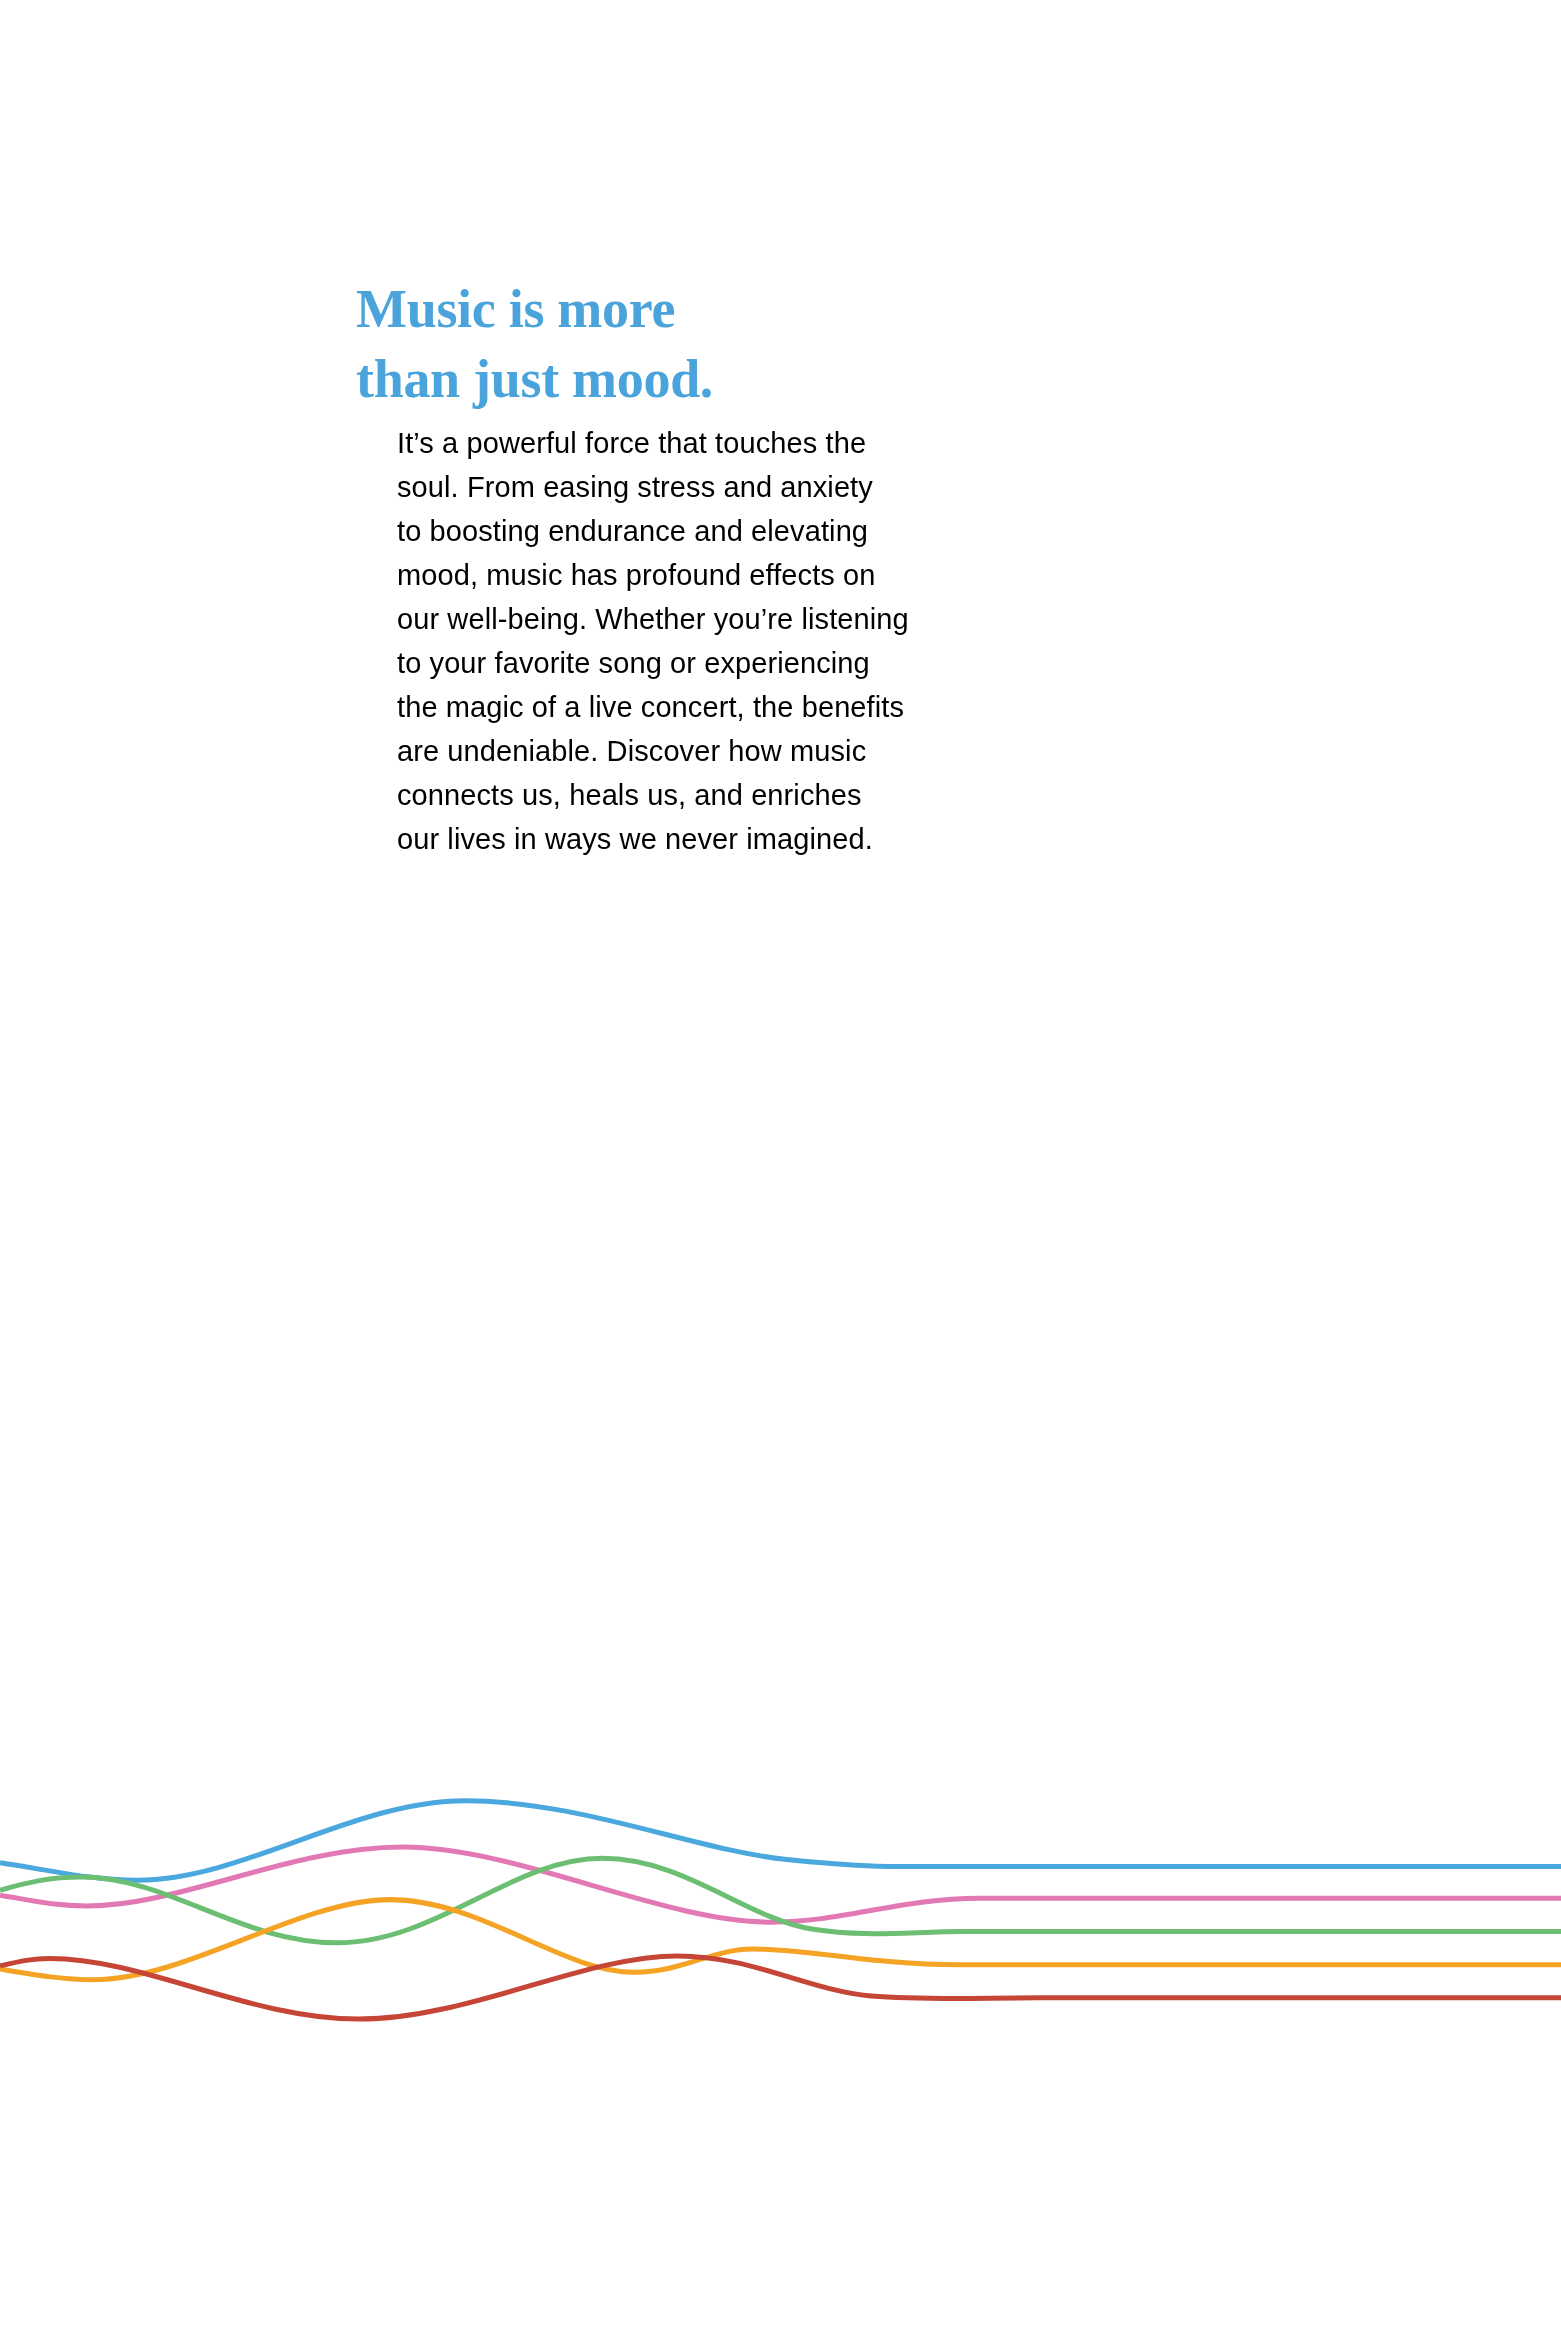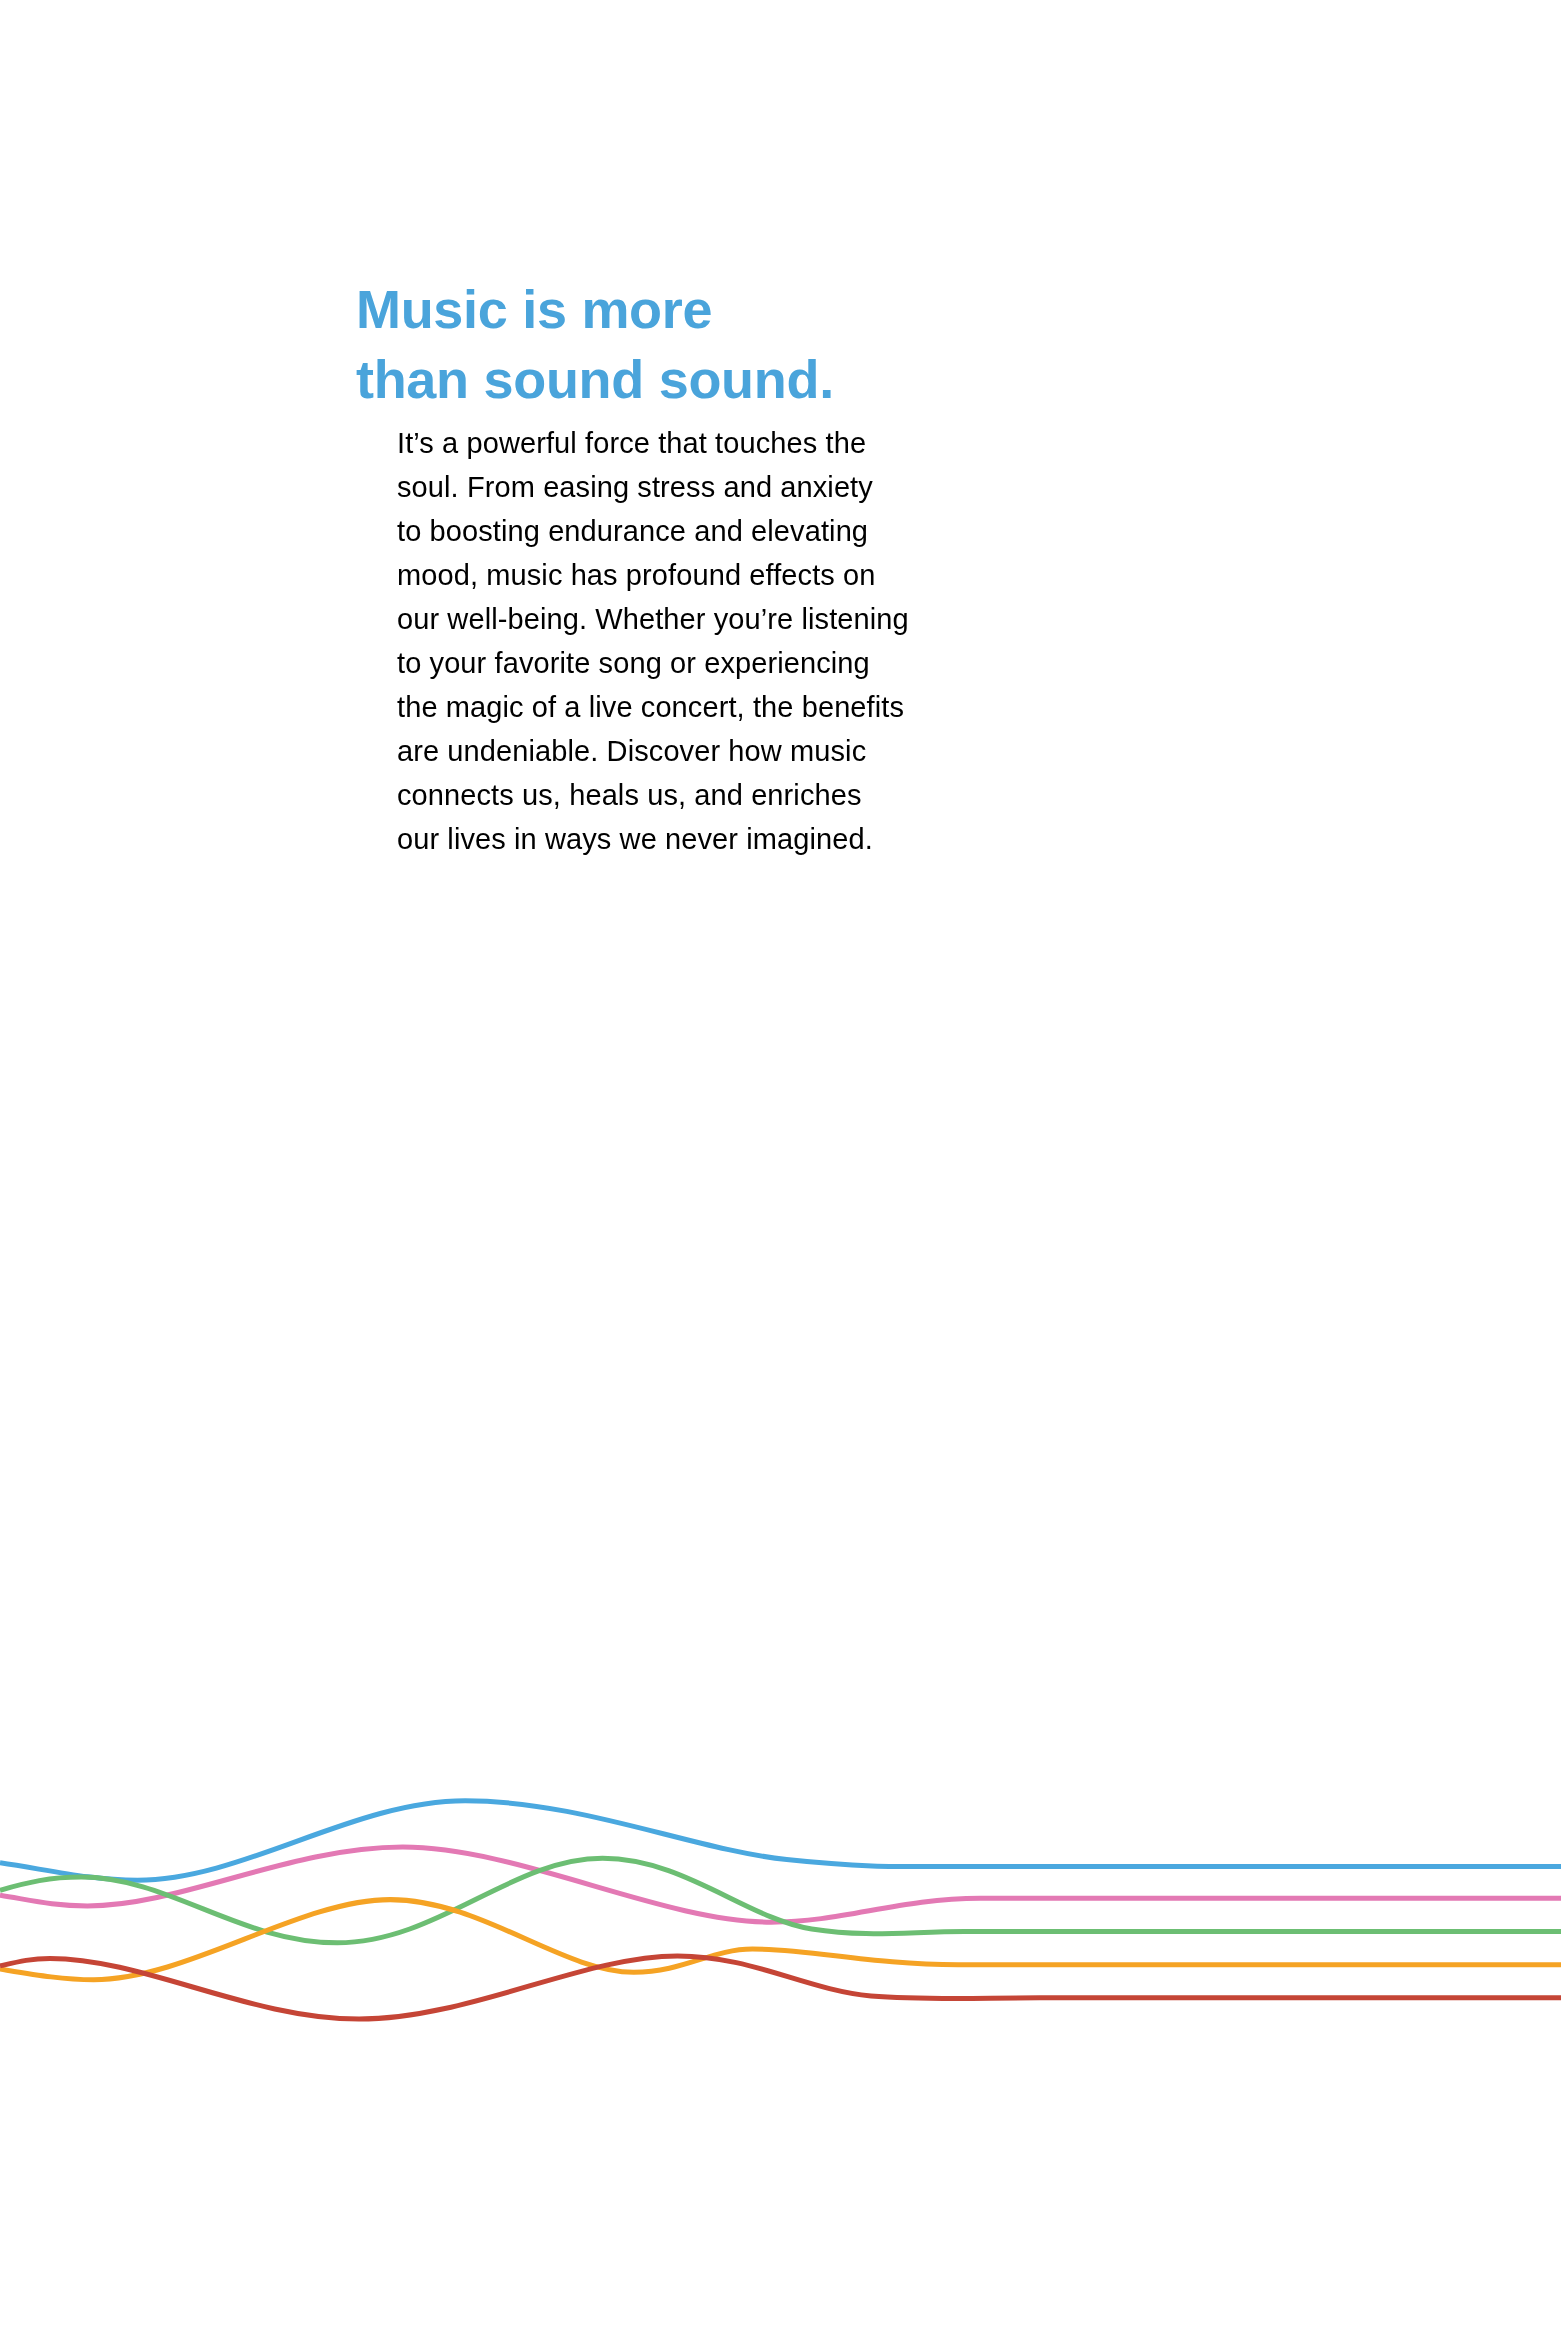--- a/index.html
+++ b/index.html
@@ -19,21 +19,21 @@
   .title {
     position: absolute;
     left: 356px;
     top: 274px;
     margin: 0;
     font-size: 54px;
     line-height: 70px;
     font-weight: 700;
     letter-spacing: -0.3px;
   }
-  .title-line { display: block; }
+  .title-line { display: block; font-family: Liberation Serif, serif; }
   .body-copy {
     position: absolute;
     left: 397px;
     top: 421px;
     margin: 0;
     font-size: 29px;
     line-height: 44px;
     font-weight: 400;
     letter-spacing: 0.1px;
     white-space: pre-line;
@@ -52,21 +52,21 @@
   }
 </style>
 </head>
 <body>
 
 <div class="page" style="background: rgb(255, 255, 255);">
 
   <section>
     <h1 class="title" style="color: rgb(74, 164, 219);">
       <span class="title-line">Music is more</span>
-      <span class="title-line">than sound sound.</span>
+      <span class="title-line">than just mood.</span>
     </h1>
     <p class="body-copy" style="color: #000000;">It’s a powerful force that touches the
 soul. From easing stress and anxiety
 to boosting endurance and elevating
 mood, music has profound effects on
 our well-being. Whether you’re listening
 to your favorite song or experiencing
 the magic of a live concert, the benefits
 are undeniable. Discover how music
 connects us, heals us, and enriches

